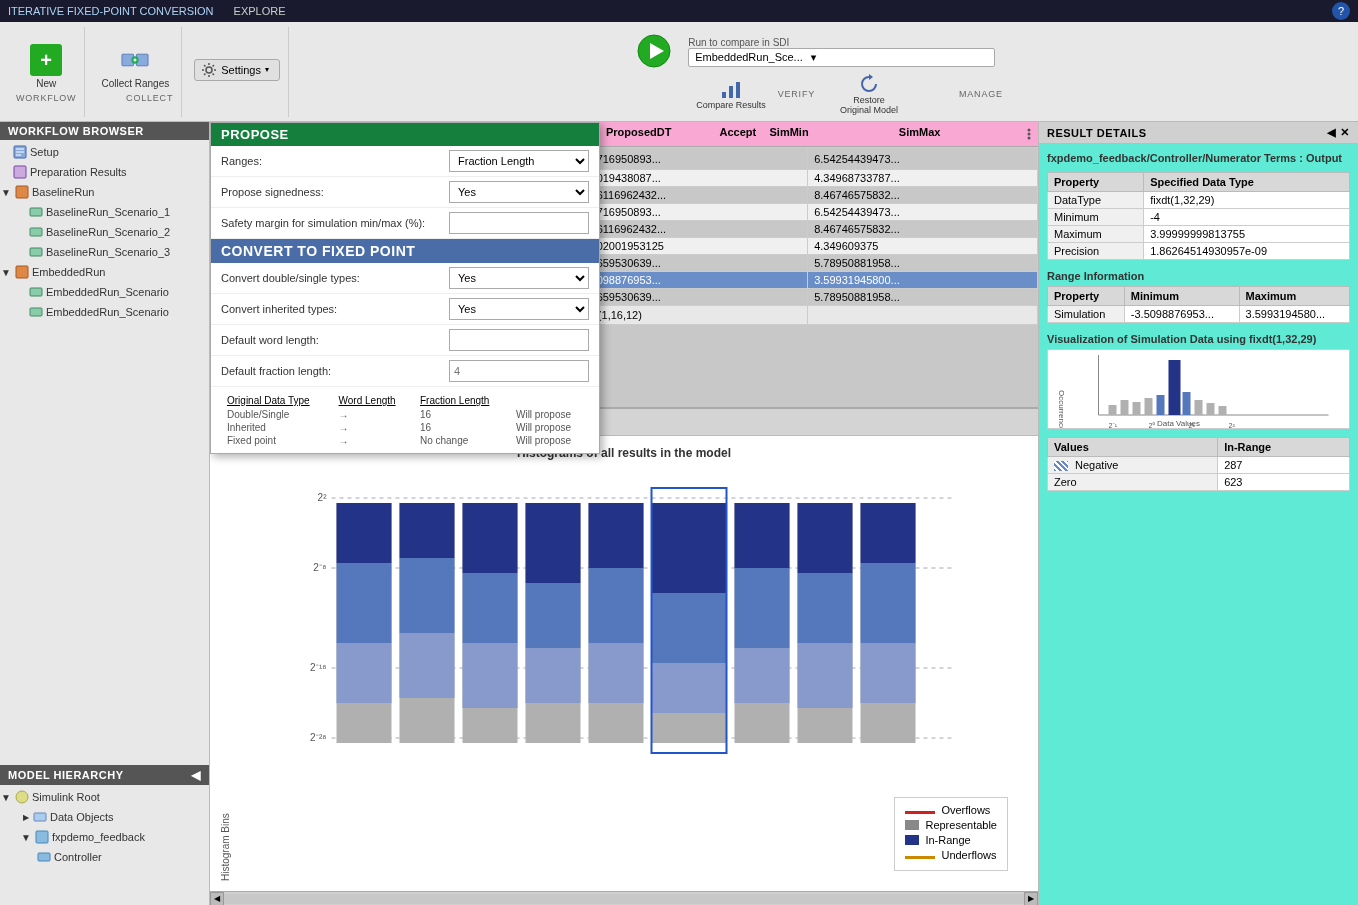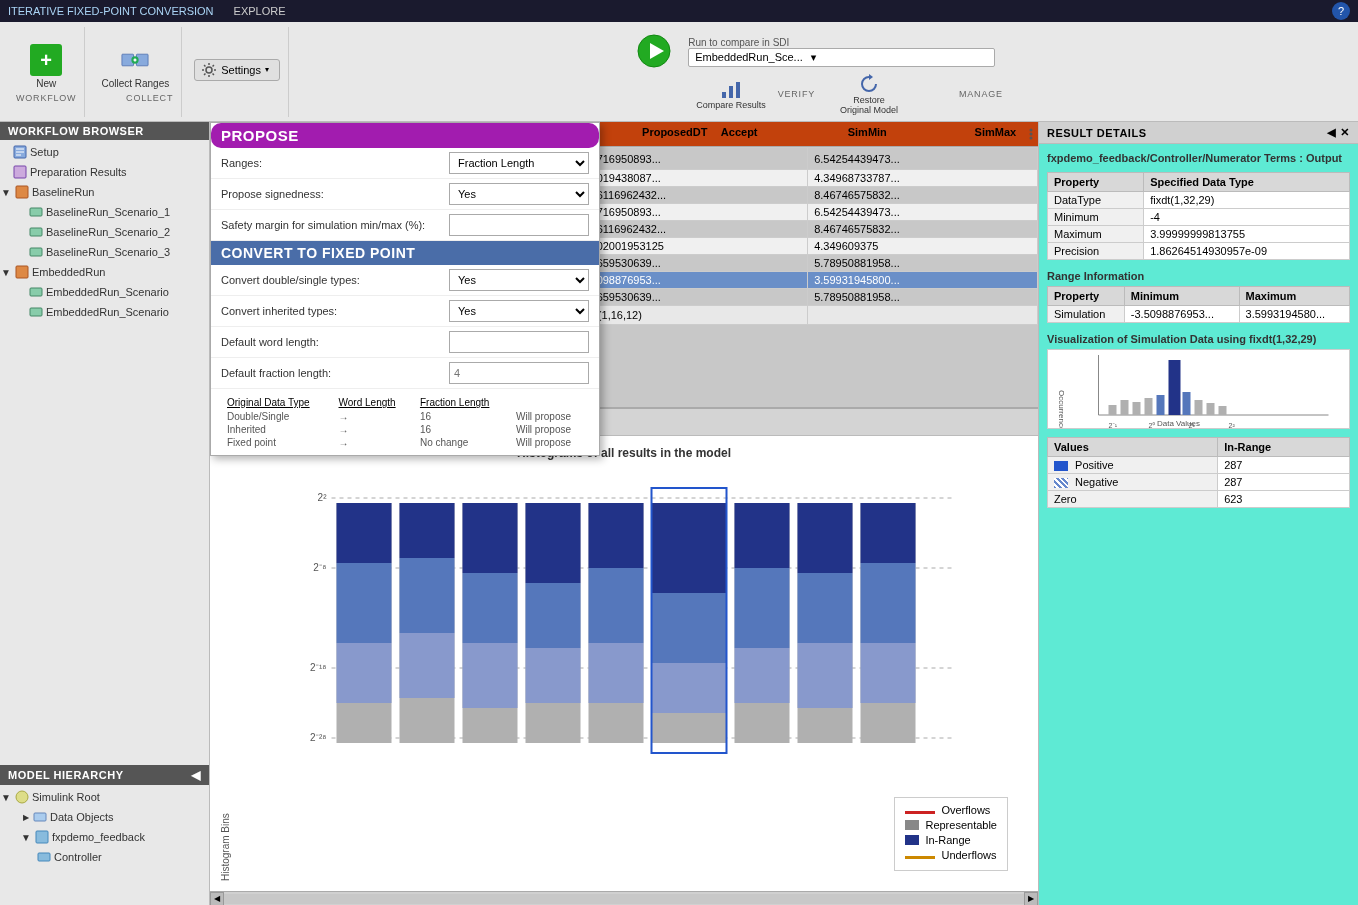--- a/index.html
+++ b/index.html
@@ -175,27 +175,26 @@
       position: absolute;
       top: 0;
       left: 0;
       width: 390px;
       background: white;
       border: 1px solid #aaa;
       z-index: 10;
       box-shadow: 3px 3px 8px rgba(0,0,0,0.3);
     }
     .propose-panel-header {
-      background: #a21caf;
+      background: #15803d;
       color: white;
       padding: 4px 10px;
-      font-size: 15px;
+      font-size: 13px;
       font-weight: bold;
       letter-spacing: 0.5px;
-      border-radius: 10px;
     }
     .propose-panel-row {
       display: flex;
       align-items: center;
       padding: 4px 10px;
       border-bottom: 1px solid #eee;
     }
     .propose-panel-label {
       flex: 1;
       font-size: 11px;
@@ -242,26 +241,25 @@
       font-weight: normal;
     }
     .type-table td {
       padding: 1px 6px;
       color: #555;
     }
 
     
     .data-table-header {
       display: flex;
-      background: #c2410c;
+      background: #f9a8d4;
       border-bottom: 1px solid #aaa;
       font-size: 11px;
       font-weight: bold;
       padding: 4px 0;
-      text-align: right;
     }
     .embedded-dropdown {
       display: flex;
       align-items: center;
       border: 1px solid #aaa;
       background: white;
       border-radius: 2px;
       padding: 2px 6px;
       font-size: 11px;
       cursor: pointer;
@@ -1157,27 +1155,20 @@
       <table class="values-table">
         <thead>
           <tr>
             <th>Values</th>
             <th>In-Range</th>
           </tr>
         </thead>
         <tbody>
           <tr>
             <td>
-              <span class="value-indicator positive"></span>
-              <span>Positive</span>
-            </td>
-            <td>287</td>
-          </tr>
-          <tr>
-            <td>
               <span class="value-indicator negative"></span>
               <span>Negative</span>
             </td>
             <td>287</td>
           </tr>
           <tr>
             <td>
               <span>Zero</span>
             </td>
             <td>623</td>

